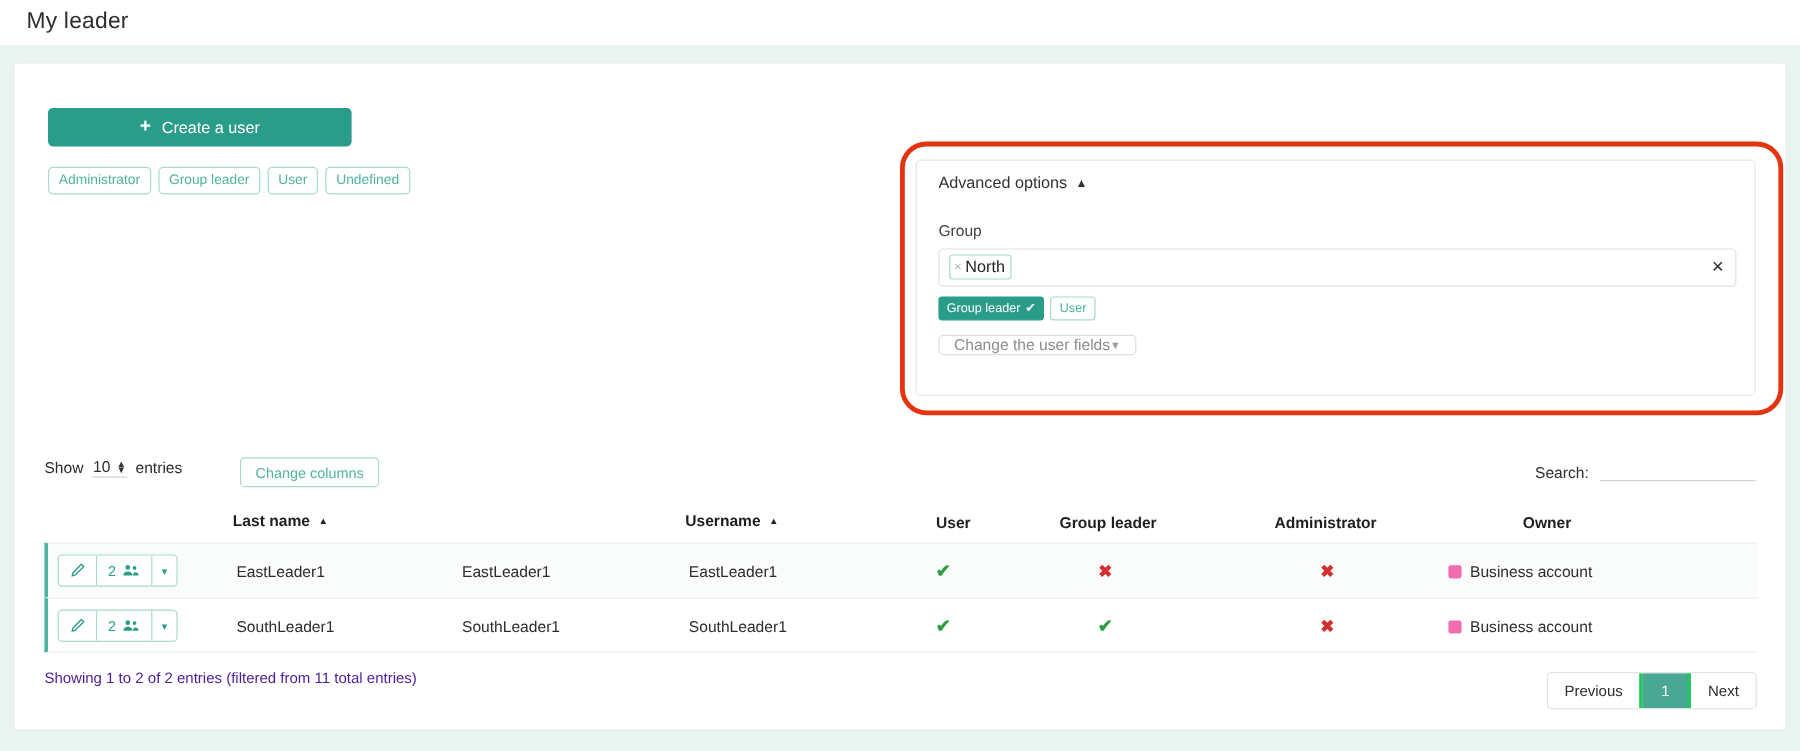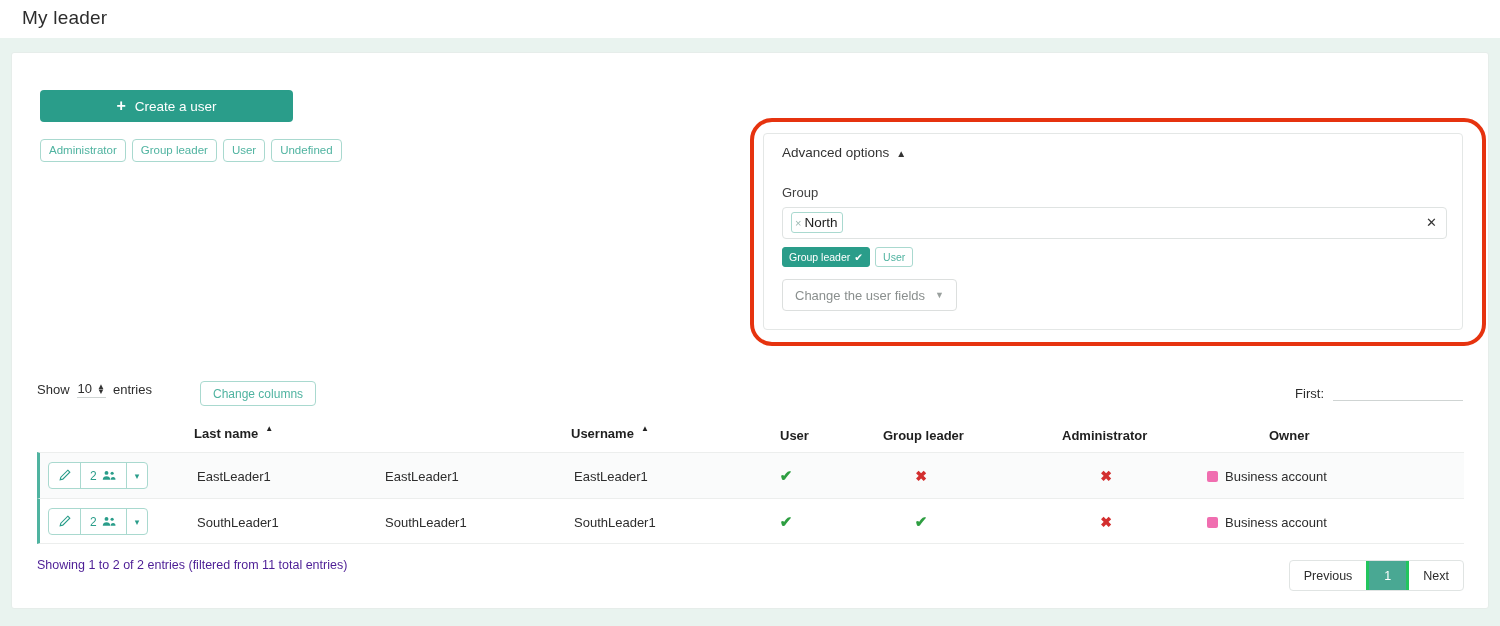--- a/index.html
+++ b/index.html
@@ -89,23 +89,23 @@
     background: #2a9d8a; color: #fff; border: 1px solid #2a9d8a; border-radius: 3px;
     font-size: 10.5px; padding: 3px 6px; display: flex; align-items: center; gap: 4px;
     cursor: pointer; line-height: 12px;
   }
   .toggle-off {
     background: #fff; color: #4fb3a0; border: 1px solid #a9d9cf; border-radius: 3px;
     font-size: 10.5px; padding: 3px 7px; cursor: pointer; line-height: 12px;
   }
 
   .fields-dd {
-    position: absolute; left: 18px; top: 145px; height: 32px;
+    position: absolute; left: 18px; top: 145px; height: 17px;
     background: #fff; border: 1px solid #dcdfde; border-radius: 4px;
-    display: flex; align-items: center; gap: 10px; padding: 0 12px;
+    display: flex; align-items: center; padding: 0 12px;
     font-size: 13px; color: #8a8f8e; cursor: pointer;
   }
   .caret-dn { font-size: 9px; color: #9aa09e; }
 
   
   .show-entries {
     position: absolute; left: 37px; top: 381px; display: flex; align-items: center;
     gap: 7px; font-size: 13px; color: #2d2d2d;
   }
   .num-wrap { display: flex; align-items: center; gap: 5px; border-bottom: 1px solid #cfd4d3; padding: 0 1px 1px; }
@@ -124,21 +124,21 @@
     width: 130px; height: 18px; border: none; border-bottom: 1px solid #cfd4d3;
     outline: none; background: transparent; font-size: 13px;
     font-family: "Liberation Sans", sans-serif;
   }
 
   
   .tbl { position: absolute; left: 37px; top: 420px; width: 1427px; }
   .thead { position: relative; height: 32px; }
   .th {
     position: absolute; top: 6px; font-size: 13px; color: #1f1f1f; font-weight: bold;
-    display: flex; align-items: flex-start; gap: 7px; cursor: pointer; white-space: nowrap;
+    display: flex; align-items: flex-end; gap: 7px; cursor: pointer; white-space: nowrap;
   }
   .sort-ar { font-size: 8px; color: #222; transform: translateY(-2px); }
 
   .trow {
     position: relative; height: 46px; border-top: 1px solid #eceeed;
     border-left: 3px solid #4fb3a0;
   }
   .trow.alt { background: #fafbfb; }
   .trow.last { border-bottom: 1px solid #eceeed; }
   .cell { position: absolute; top: 0; height: 46px; display: flex; align-items: center;
@@ -240,21 +240,21 @@
           <span>▲</span>
           <span>▼</span>
         </span>
     </span>
     <span>entries</span>
   </div>
 
   <div class="change-cols">Change columns</div>
 
   <div class="search-box">
-    <span class="slabel">First:</span>
+    <span class="slabel">Search:</span>
     <input class="search-inp" type="text" placeholder="" style="">
   </div>
 
   <div class="tbl">
     <div class="thead">
       <div class="th" style="left:157px;">
         <span>Last name</span>
         <span class="sort-ar">▲</span>
       </div>
       <div class="th" style="left:345px;margin-top:26px;">

